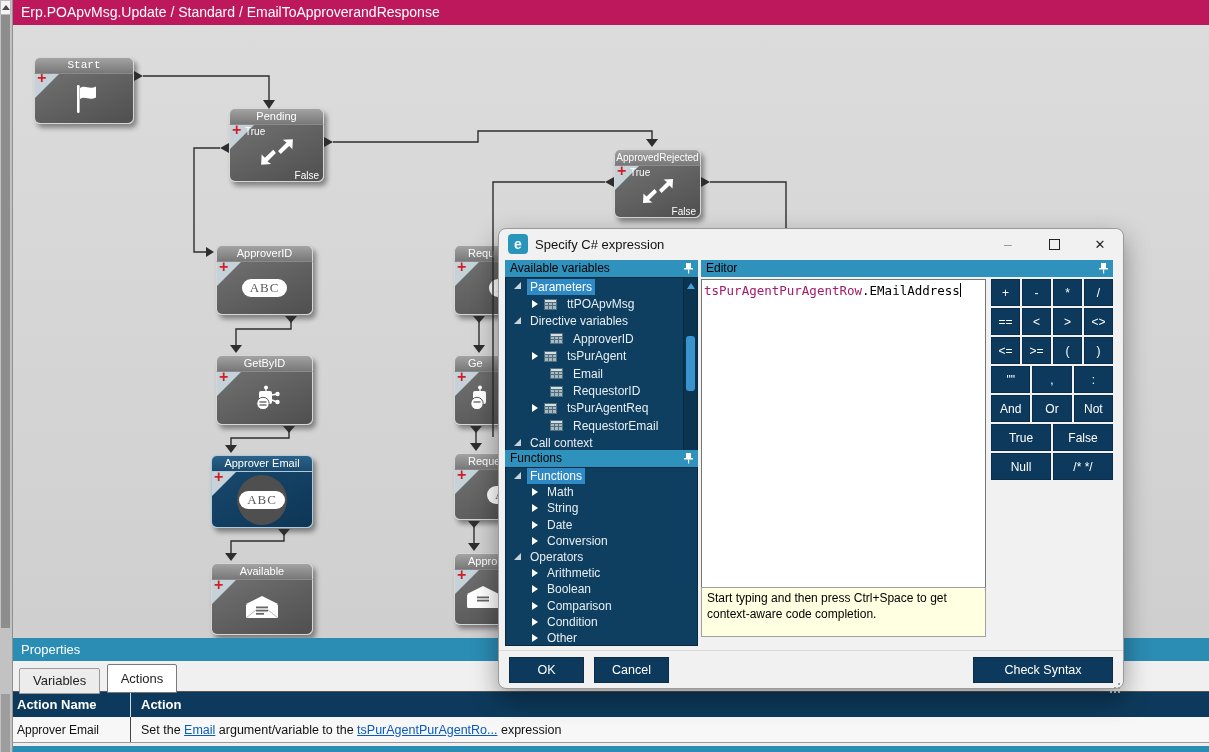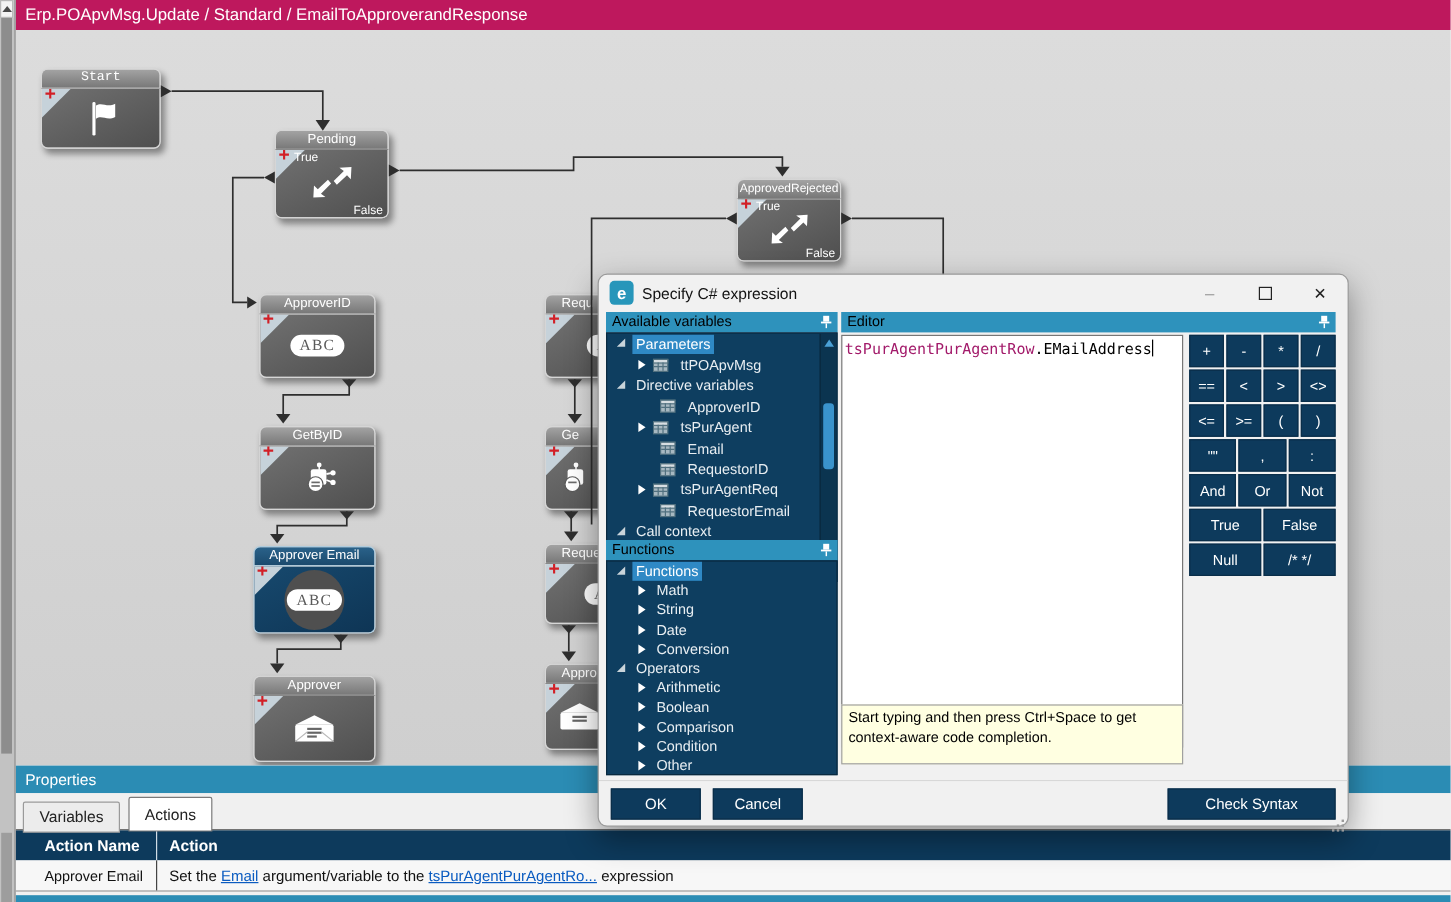--- a/index.html
+++ b/index.html
@@ -36,21 +36,21 @@
   
   .props { position:absolute; left:13px; top:638px; right:0; bottom:0; background:#f0f0f0; z-index:2; }
   .props-hdr { height:23px; background:#2b8cb4; color:#fff; font-size:13px; line-height:23px; padding-left:8px; }
   .tabs { height:30px; padding:3px 0 0 6px; background:#f0f0f0; }
   .tab { display:inline-block; font-size:13px; padding:4px 13px 5px; border:1px solid #9a9a9a; background:#ececec; color:#222; position:relative; top:2px; border-radius:2px 2px 0 0; }
   .tab.active { background:#fff; border-color:#7a7a7a; z-index:3; top:0; padding:6px 13px; margin-left:2px; }
   .ptable { border-top:1px solid #555; }
   .prow { display:flex; }
   .prow.head { background:#0d3a5c; color:#fff; font-weight:bold; font-size:13px; height:25px; line-height:25px; }
   .prow.head .c1 { border-right:1px solid #cfdce6; }
-  .c1 { width:118px; padding-left:24px; flex:none; }
+  .c1 { width:118px; padding-left:4px; flex:none; }
   .c2 { flex:1; padding-left:10px; }
   .prow.data { background:#f7f7f7; font-size:12.5px; height:26px; line-height:26px; color:#111; border-bottom:1px solid #9a9a9a; }
   .prow.data .c1 { border-right:1px solid #444; font-size:12px; }
   a.plink { color:#0a5bc0; text-decoration:underline; }
   .bottom-strip { position:absolute; left:0; right:0; bottom:0; height:6px; background:#2b8cb4; }
 
   
   .dialog { position:absolute; left:498px; top:228px; width:626px; height:461px; background:#f1f1f1; border:1px solid #9a9a9a; border-radius:8px; box-shadow:0 10px 26px rgba(0,0,0,.38); z-index:10; }
   .dlg-titlebar { height:30px; display:flex; align-items:center; }
   .dlg-logo { width:20px; height:20px; margin:0 7px 0 9px; background:#2796ba; border-radius:4px; color:#fff; font-weight:bold; font-size:14px; display:flex; align-items:center; justify-content:center; }
@@ -186,21 +186,21 @@
       <div class="body">
         <div class="abc-circle">
           <span class="abc">ABC</span>
         </div>
         <span class="corner"></span>
         <span class="plus">+</span>
       </div>
     </div>
 
     <div class="node" style="left:198px;top:538px;width:102px;height:72px;">
-      <div class="hdr">Approver</div>
+      <div class="hdr">Available</div>
       <div class="body">
         <svg width="38" height="26" viewBox="0 0 38 26">
           <path d="M3,10 L19,2 L35,10 Z" fill="#fff"></path>
           <rect x="3" y="10" width="32" height="14" rx="1.5" fill="#fff"></rect>
           <rect x="13" y="12.5" width="12" height="1.8" fill="#666"></rect>
           <rect x="13" y="15.7" width="12" height="1.8" fill="#666"></rect>
           <rect x="13" y="18.9" width="8" height="1.8" fill="#666"></rect>
           <path d="M3,24 L13,16 M35,24 L25,16" stroke="#bbb" stroke-width="1" fill="none"></path>
         </svg>
         <span class="corner"></span>

